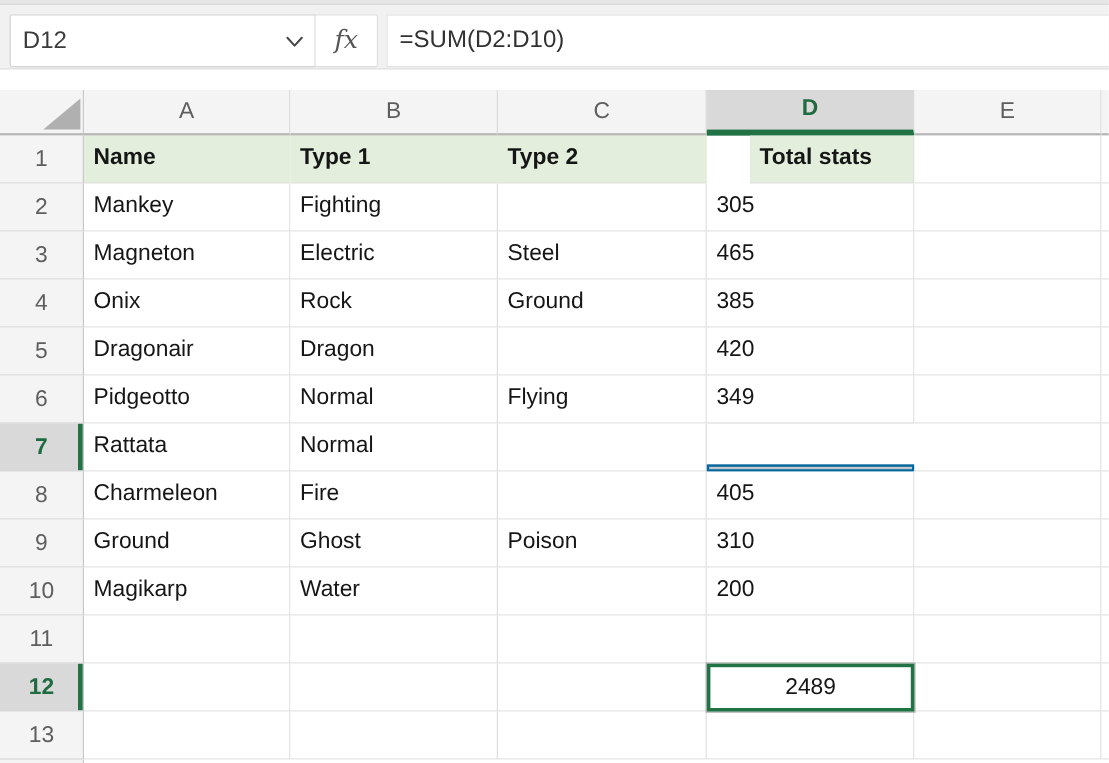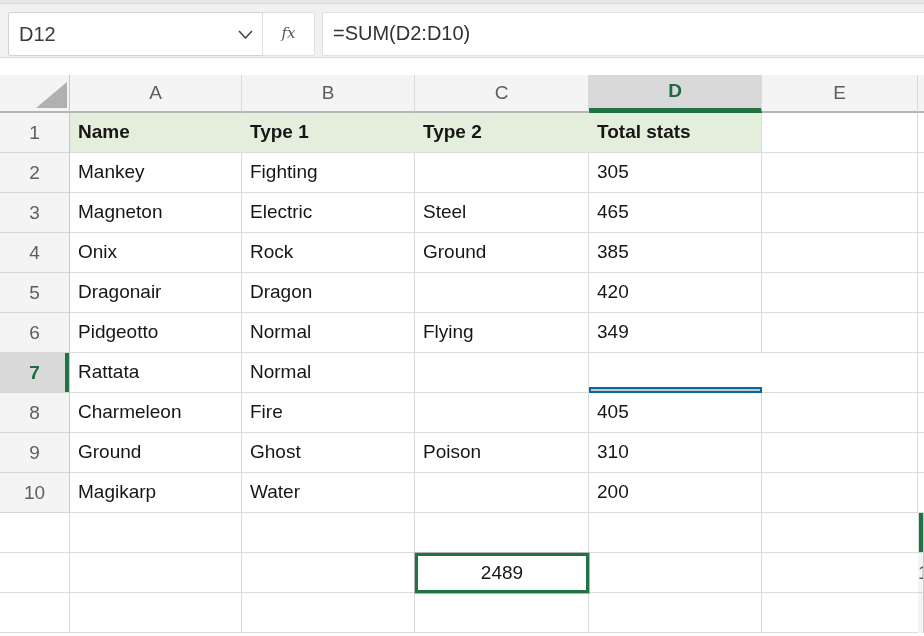--- a/index.html
+++ b/index.html
@@ -25,21 +25,21 @@
     position:absolute;left:10px;top:0;line-height:42px;font-size:20px;color:#3b3b3b;
   }
   .name-box svg{position:absolute;right:10px;top:17px;}
   .fx-box{
     position:absolute;left:262px;top:12px;width:53px;height:44px;
     background:#fff;border:1px solid #dfdfdf;border-radius:2px;box-sizing:border-box;
     text-align:center;
   }
   .fx-box .fx{
     font-family:"DejaVu Serif",serif;font-style:italic;
-    font-size:15px;color:#555;line-height:40px;
+    font-size:21px;color:#555;line-height:40px;
   }
   .formula-field{
     position:absolute;left:322px;top:12px;width:613px;height:44px;
     background:#fff;border:1px solid #e2e2e2;border-right:none;box-sizing:border-box;
   }
   .formula-field .formula{
     display:block;margin-left:10px;line-height:41px;font-size:20px;color:#323232;
     white-space:nowrap;
   }
   .gap{position:absolute;left:0;top:58px;width:924px;height:17px;background:#fff;}
@@ -84,21 +84,21 @@
   }
 
   .cell{
     background:#fff;border-right:1px solid var(--grid,#dcdcdc);
     border-bottom:1px solid var(--grid,#dcdcdc);
     font-size:19px;color:#161616;line-height:38px;padding:0 8px;
   }
   .cell.green{
     background:var(--green,#e4eedd);font-weight:bold;border-right-color:transparent;
   }
-  .cell.green.last-green{border-right-color:var(--grid,#dcdcdc);}
+  .cell.green.last-green{border-right-color:var(--grid,#dcdcdc);margin-left:36px;}
   .cell.filled{
     background:var(--fill-gray,#c7c7c7);border:2px solid #0369a1;line-height:35px;margin-top:34px;
   }
   .cell.active{
     border:3px solid var(--accent,#217346);box-shadow:0 0 0 1px #b3b3b3;
     line-height:33px;text-align:center;position:relative;z-index:2;
   }
   .cell.sliver{border-right:none;padding:0;}
   .gutter-sliver{background:#f4f4f4;border-right:1px solid #c9c9c9;}
   .white-sliver{background:#fff;}
@@ -195,20 +195,21 @@
     <div class="cell">310</div>
     <div class="cell"></div>
     <div class="cell sliver"></div>
     <div class="row-header">10</div>
     <div class="cell">Magikarp</div>
     <div class="cell">Water</div>
     <div class="cell"></div>
     <div class="cell">200</div>
     <div class="cell"></div>
     <div class="cell sliver"></div>
+    <div class="row-header">11</div>
     <div class="cell"></div>
     <div class="cell"></div>
     <div class="cell"></div>
     <div class="cell"></div>
     <div class="cell"></div>
     <div class="cell sliver"></div>
     <div class="row-header selected">12</div>
     <div class="cell"></div>
     <div class="cell"></div>
     <div class="cell"></div>

